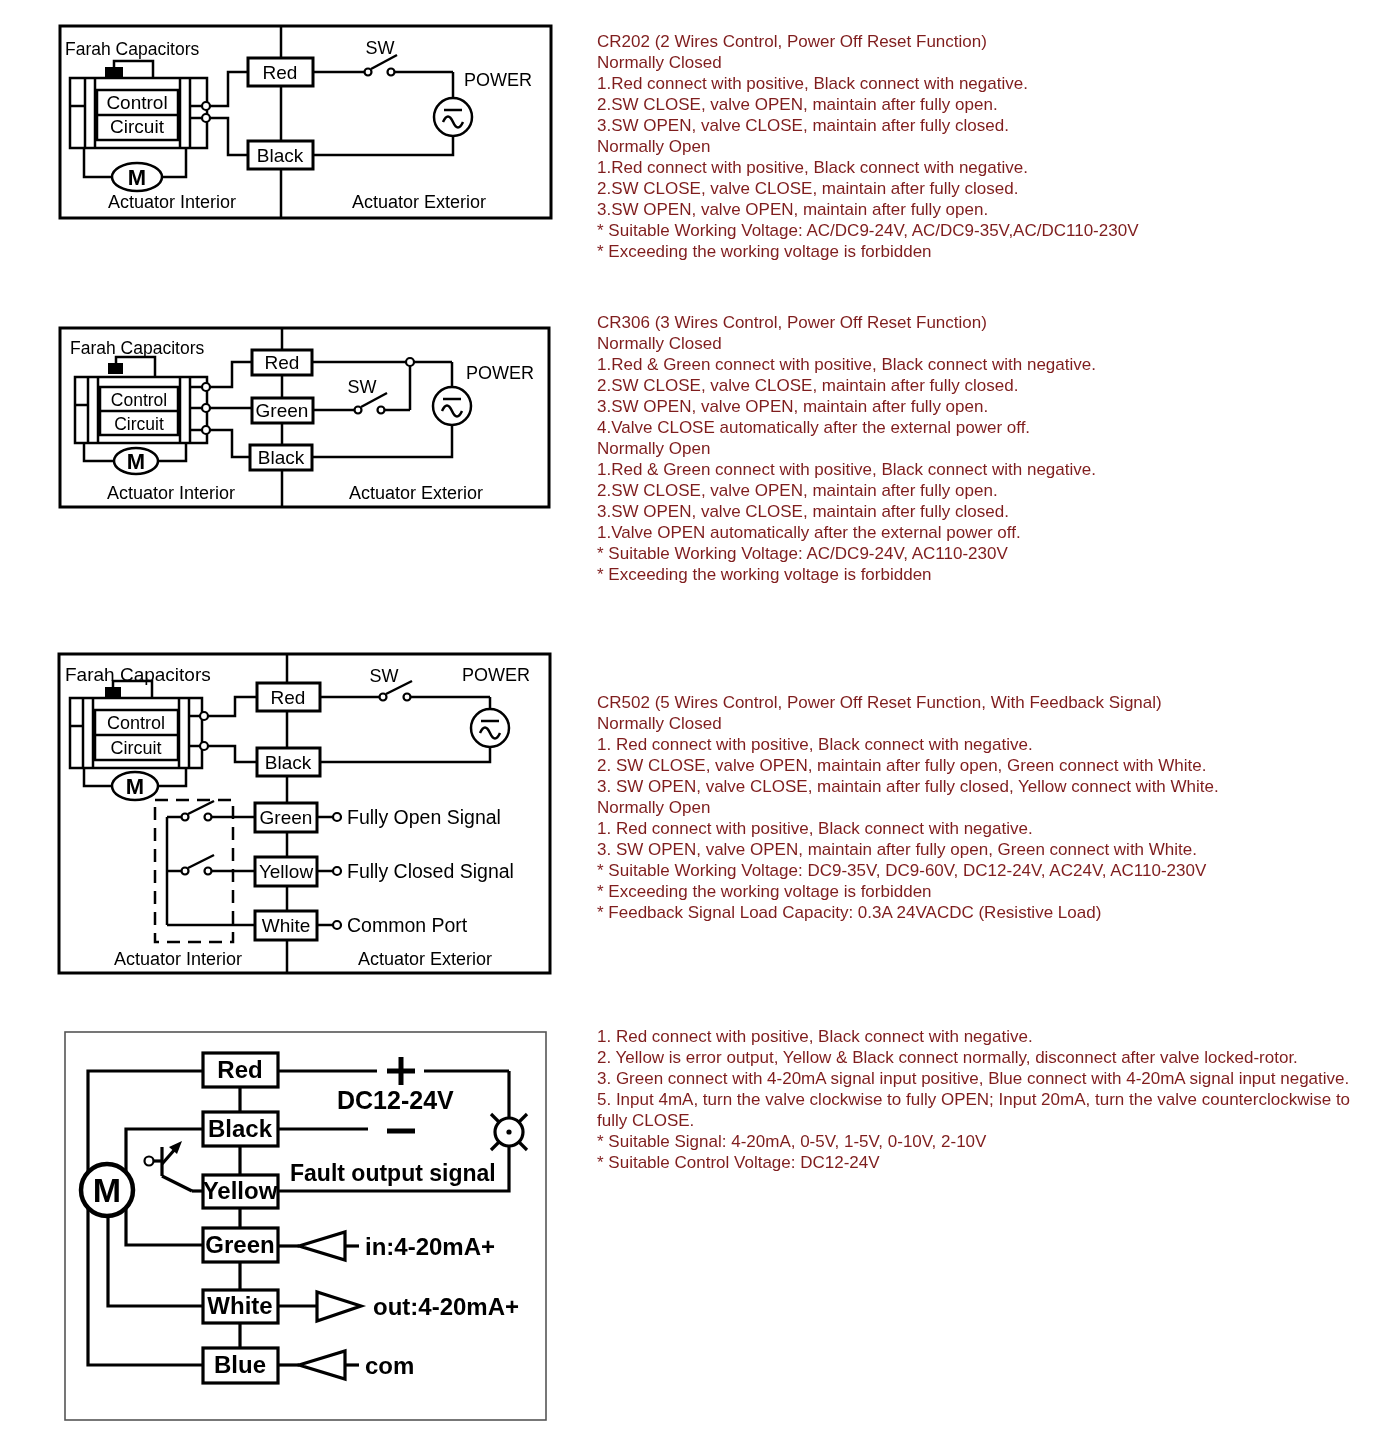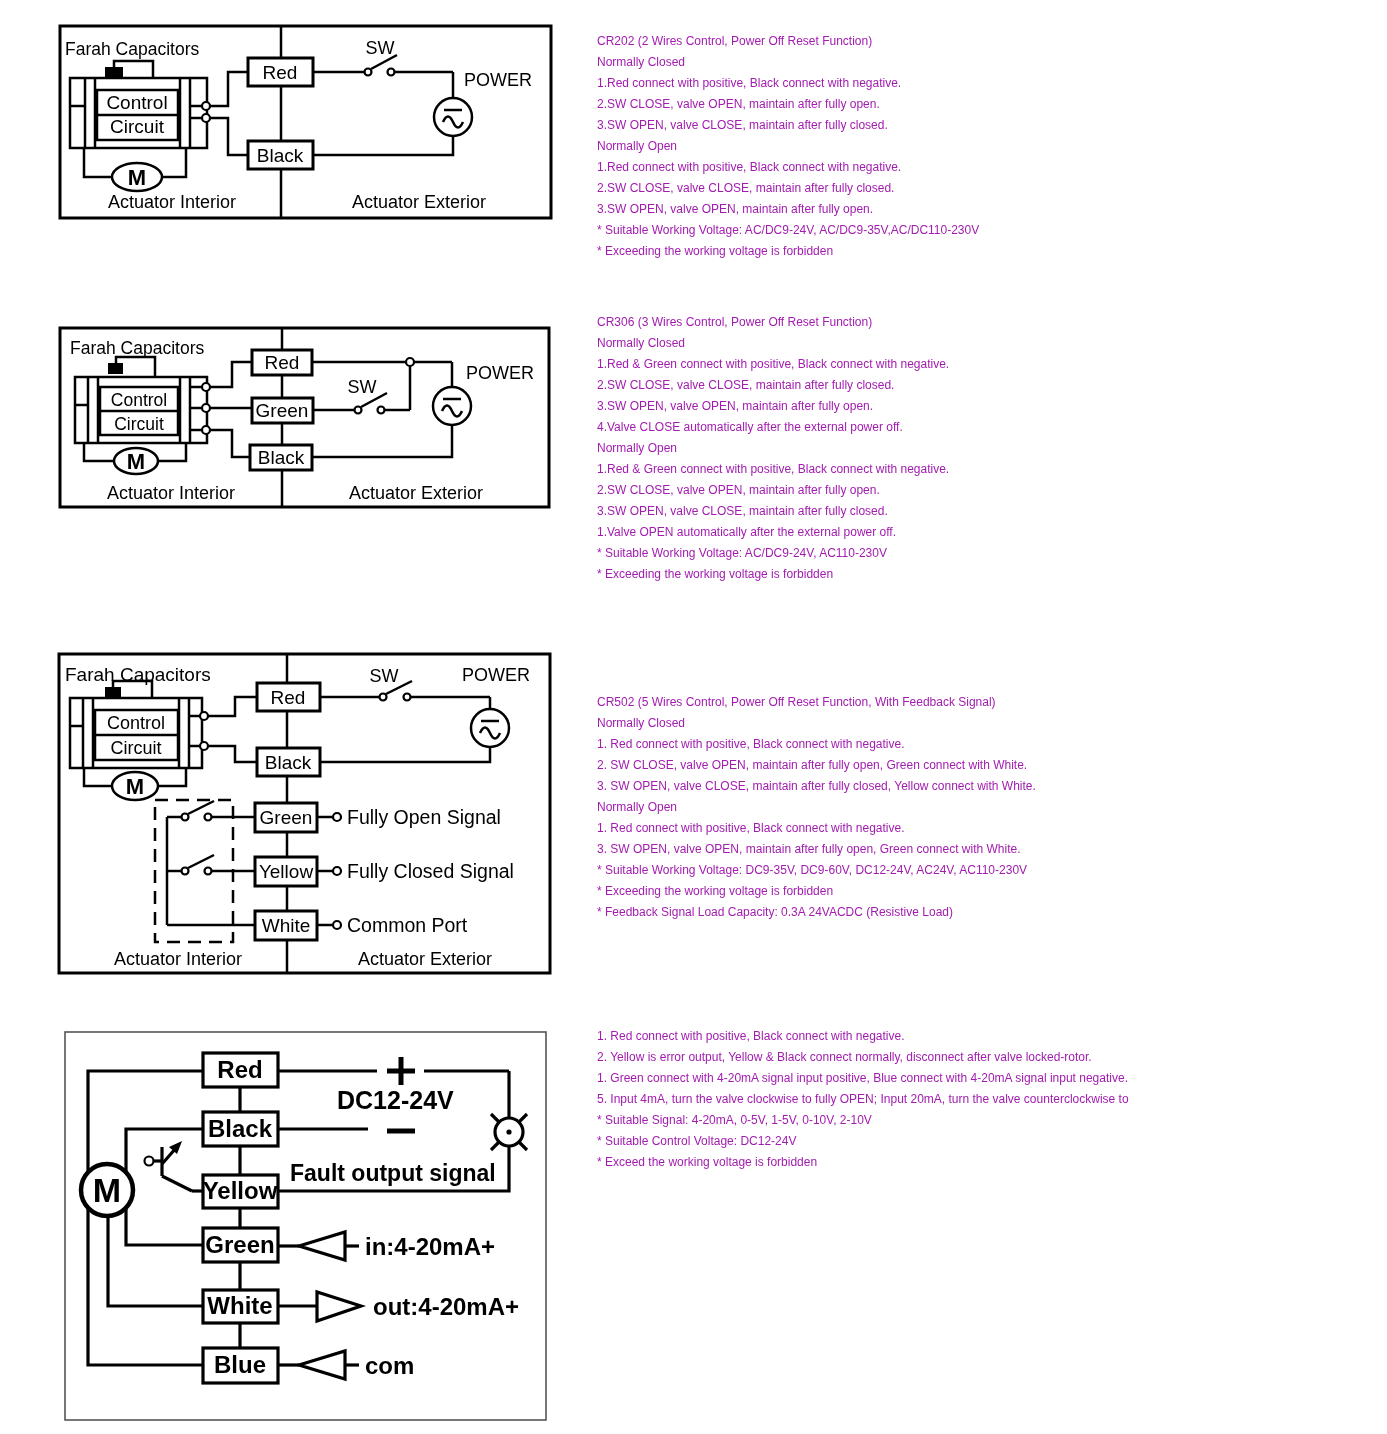--- a/index.html
+++ b/index.html
@@ -19,21 +19,21 @@
   .dash{fill:none;stroke:#000;stroke-width:2.5;stroke-dasharray:13 8;}
   .t17{font-size:17.5px;}
   .t18{font-size:18px;}
   .t19{font-size:19px;}
   .t195{font-size:19.5px;}
   .tm{font-size:22px;font-weight:bold;}
   .tb23{font-size:23px;font-weight:bold;}
   .tb24{font-size:24px;font-weight:bold;}
   .tb25{font-size:25px;font-weight:bold;}
   .tb34{font-size:34px;font-weight:bold;}
-  .notes{position:absolute;color:#a21caf;font-size:12px;line-height:21px;white-space:nowrap;}
+  .notes{position:absolute;color:#7f1d1d;font-size:17px;line-height:21px;white-space:nowrap;}
 </style>
 </head>
 <body>
 
 <div id="page">
 
   <svg style="left:58px;top:24px" width="496" height="196" viewBox="58 24 496 196">
     <rect x="60" y="26" width="491" height="192" class="w3"></rect>
     <line x1="281" y1="26" x2="281" y2="218" class="w"></line>
 
@@ -370,20 +370,20 @@
       <div>Normally Open</div>
       <div>1. Red connect with positive, Black connect with negative.</div>
       <div>3. SW OPEN, valve OPEN, maintain after fully open, Green connect with White.</div>
       <div>* Suitable Working Voltage: DC9-35V, DC9-60V, DC12-24V, AC24V, AC110-230V</div>
       <div>* Exceeding the working voltage is forbidden</div>
       <div>* Feedback Signal Load Capacity: 0.3A 24VACDC (Resistive Load)</div>
     </div>
   <div class="notes" style="left:597px;top:1026px">
       <div>1. Red connect with positive, Black connect with negative.</div>
       <div>2. Yellow is error output, Yellow &amp; Black connect normally, disconnect after valve locked-rotor.</div>
-      <div>1. Green connect with 4-20mA signal input positive, Blue connect with 4-20mA signal input negative.</div>
+      <div>3. Green connect with 4-20mA signal input positive, Blue connect with 4-20mA signal input negative.</div>
       <div>5. Input 4mA, turn the valve clockwise to fully OPEN; Input 20mA, turn the valve counterclockwise to</div>
+      <div>fully CLOSE.</div>
       <div>* Suitable Signal: 4-20mA, 0-5V, 1-5V, 0-10V, 2-10V</div>
       <div>* Suitable Control Voltage: DC12-24V</div>
-      <div>* Exceed the working voltage is forbidden</div>
     </div>
 
 </div>
 
 </body></html>

